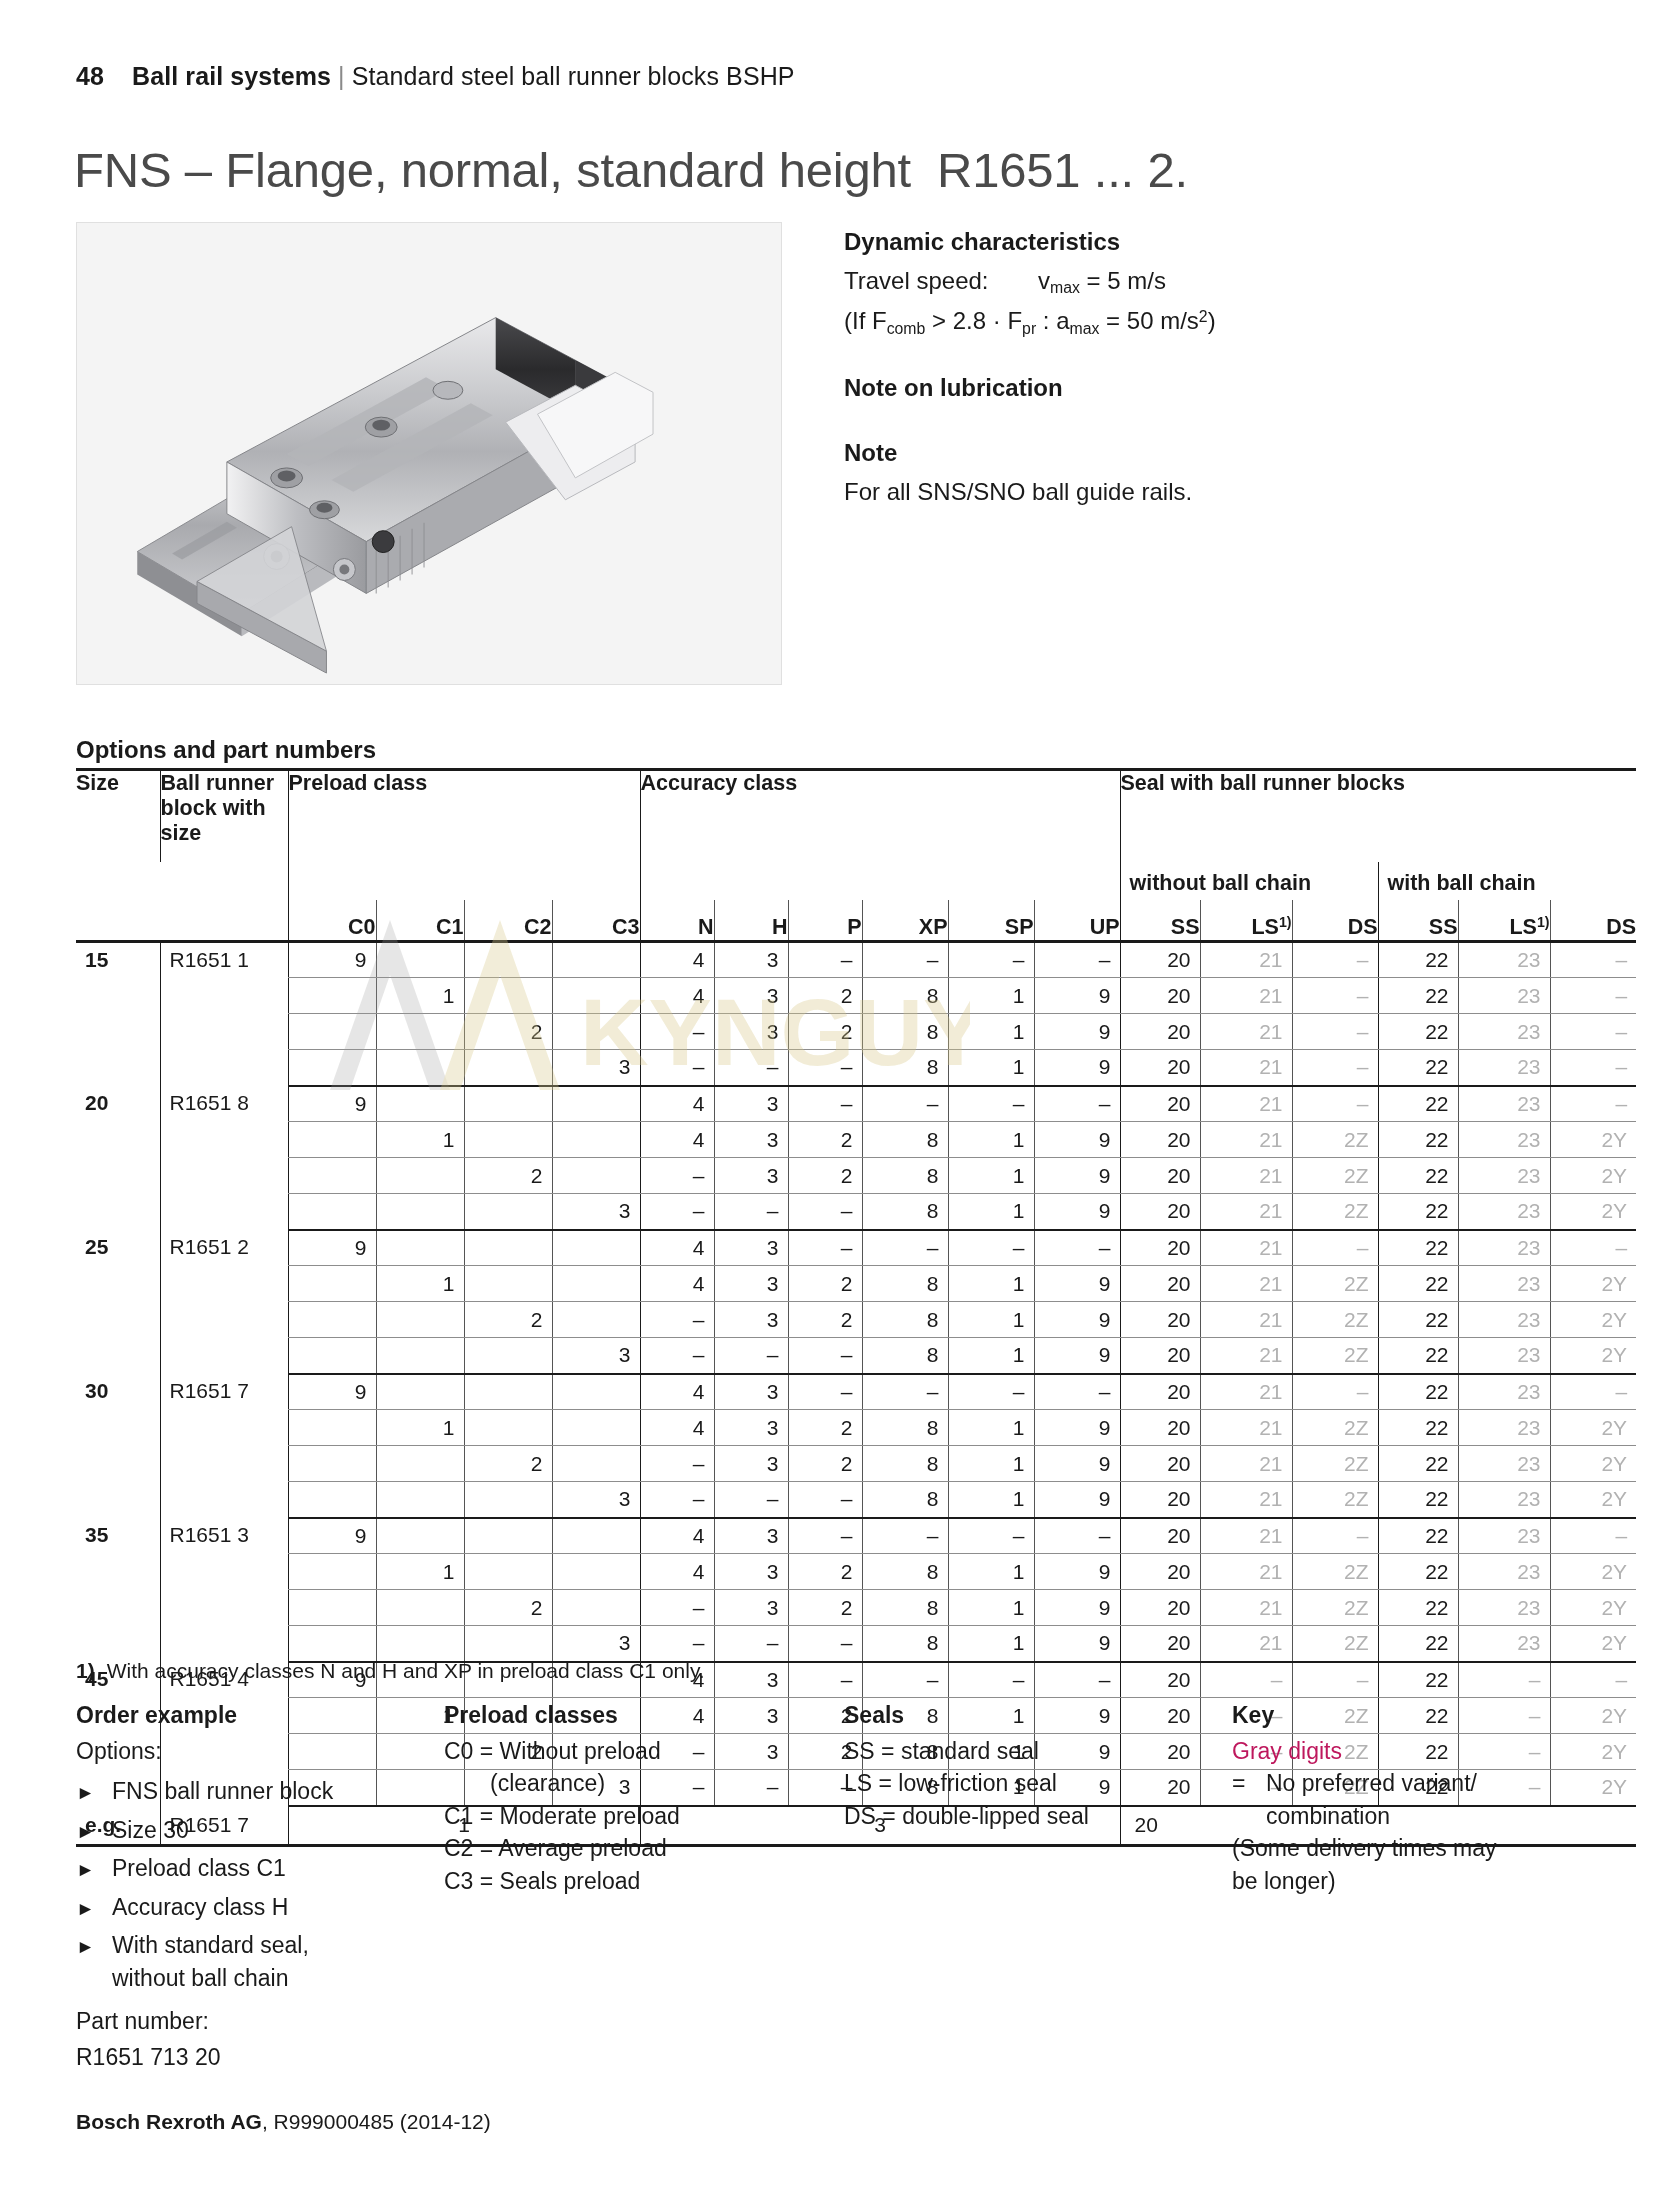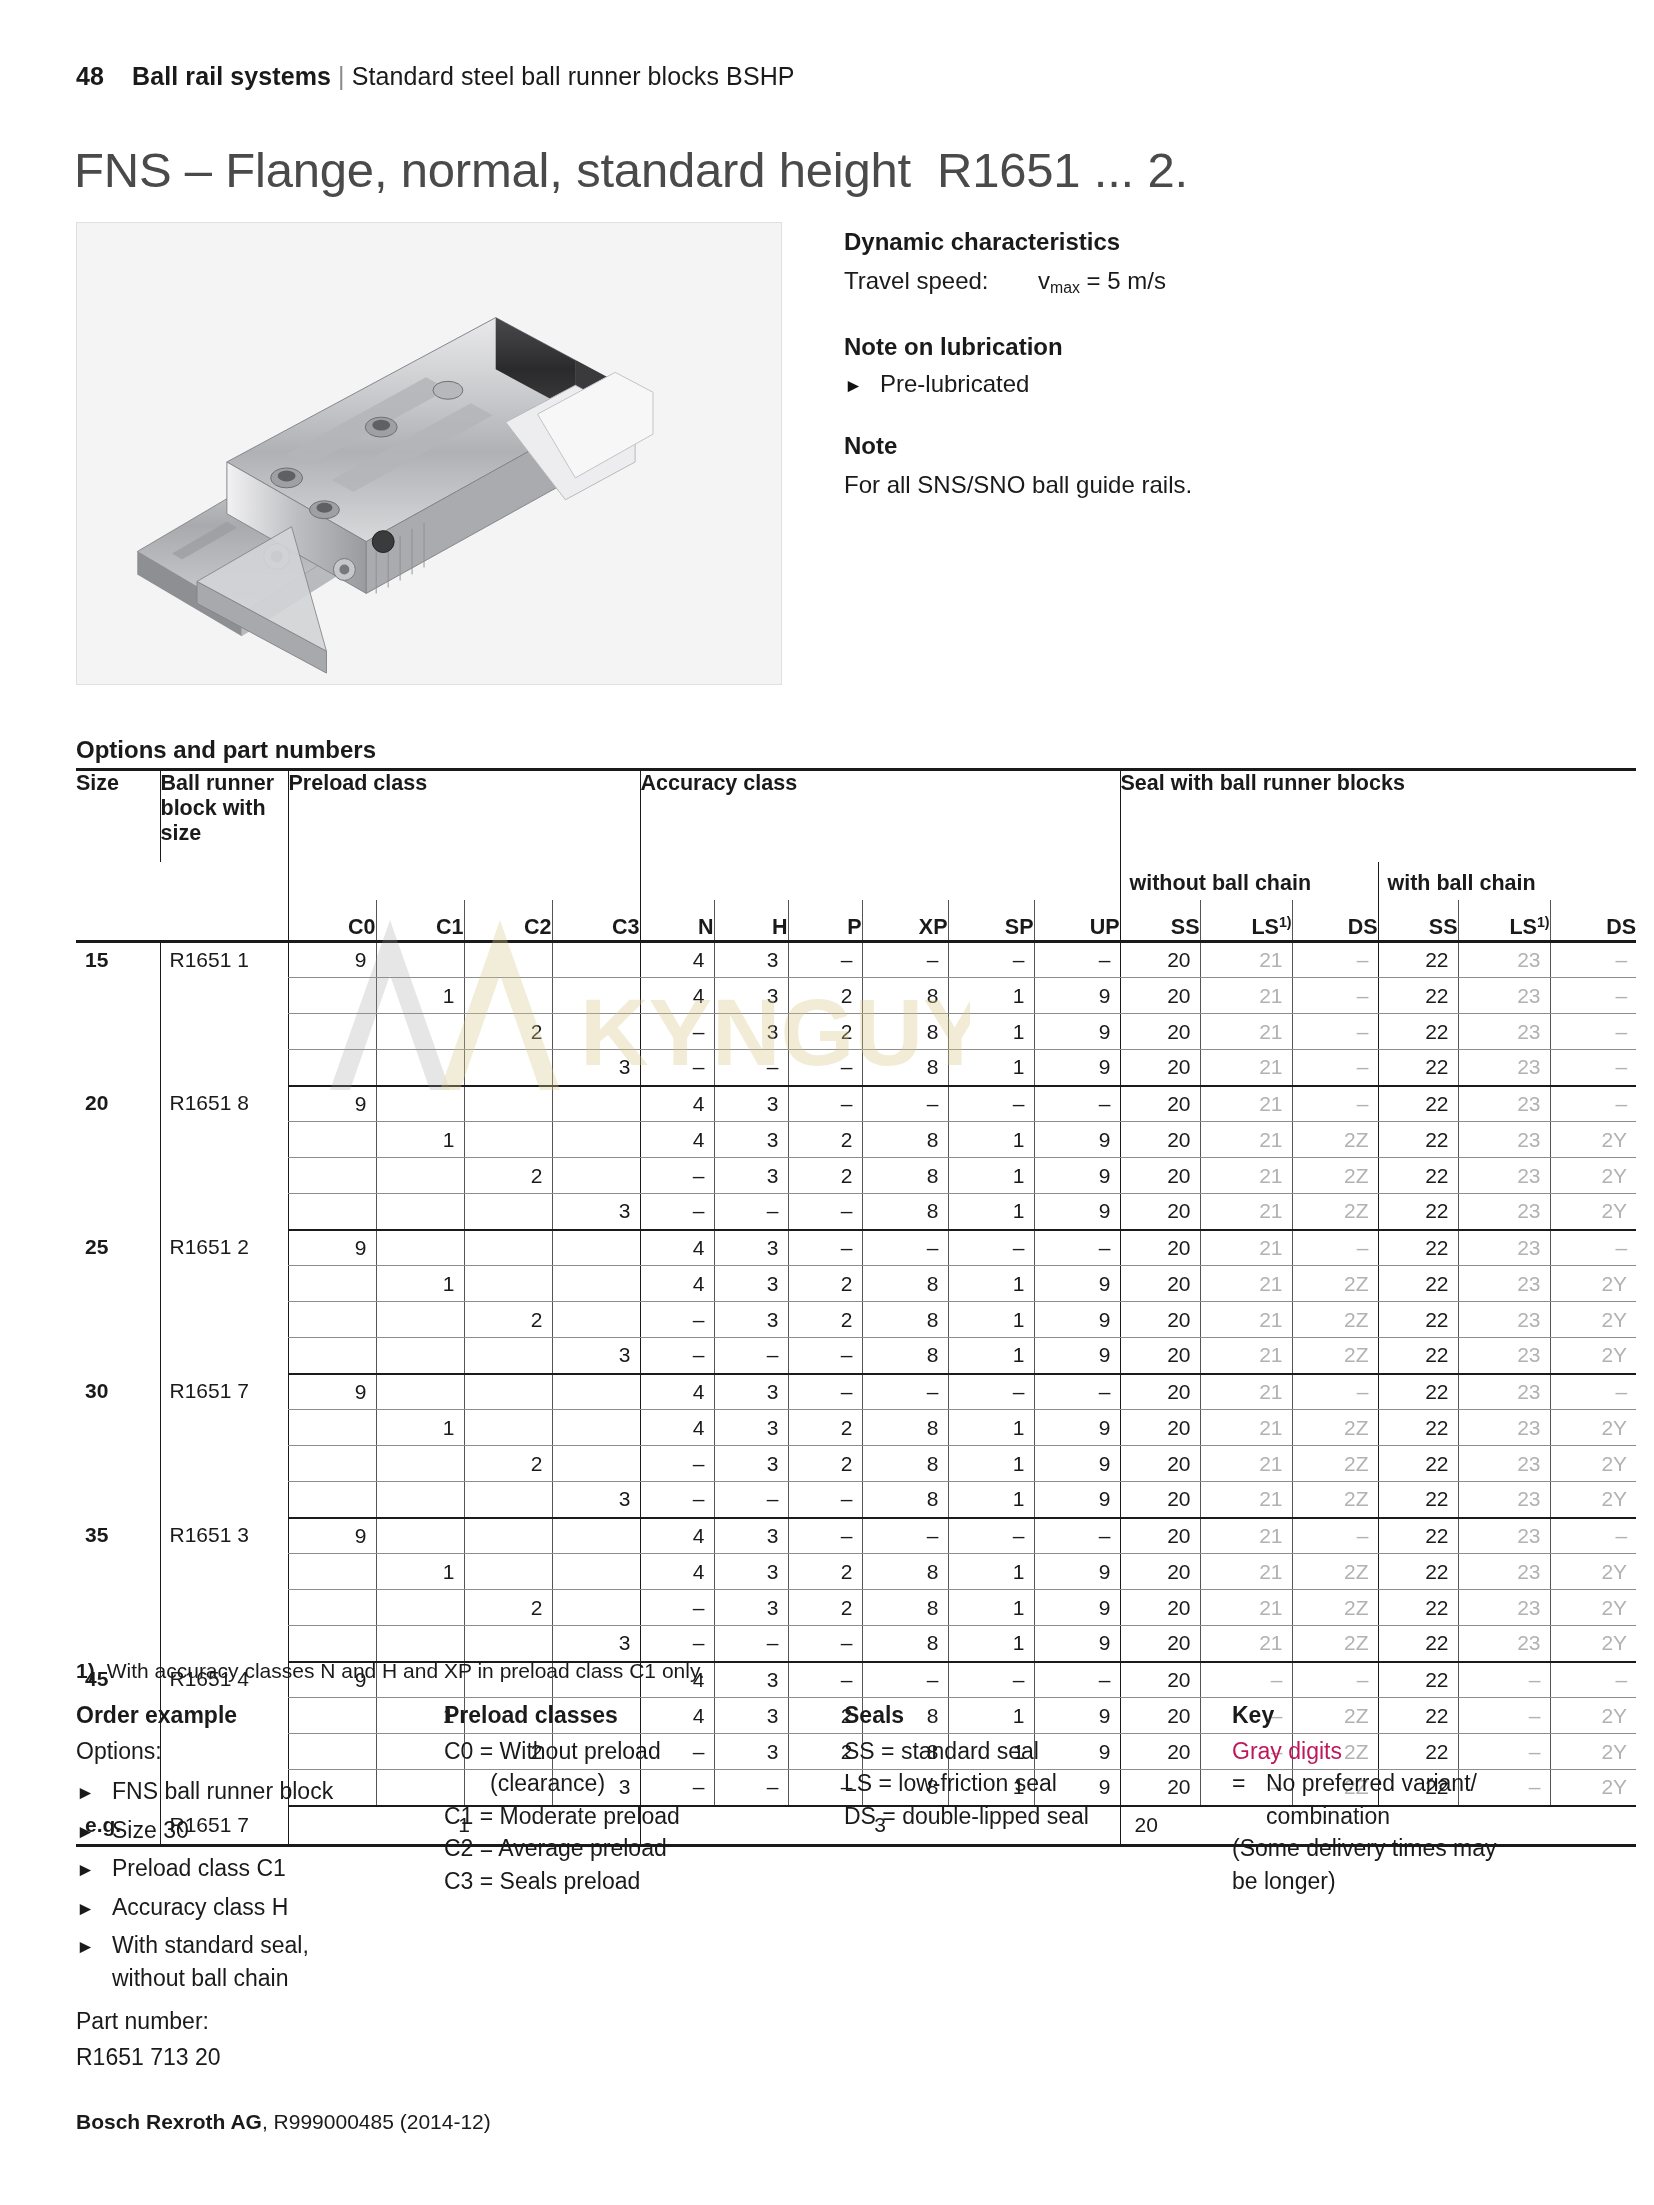--- a/index.html
+++ b/index.html
@@ -233,27 +233,27 @@
       <polygon points="120,360 250,430 250,452 120,382" fill="#a8a9ad" stroke="#85868a"></polygon>
       <polygon points="120,360 215,305 250,430" fill="#d3d4d7" stroke="#85868a" opacity=".9"></polygon>
     </svg>
   </div>
 
   <div class="rcol">
     <div class="h4">Dynamic characteristics</div>
     <div class="rline">
       <span class="lbl">Travel speed:</span><span>v</span><sub>max</sub>&nbsp;<span>= 5 m/s</span>
     </div>
+    <div class="rline">
+      <span>(If F</span><sub>comb</sub>&nbsp;<span>&gt; 2.8 · F</span><sub>pr</sub>&nbsp;<span>: a</span><sub>max</sub>&nbsp;<span>= 50 m/s</span><sup>2</sup><span>)</span>
+    </div>
 
     <div class="gap"></div>
 
     <div class="h4">Note on lubrication</div>
-    <div class="bullet">
-      <span class="tri">►</span><span>Pre-lubricated</span>
-    </div>
 
     <div class="gap"></div>
 
     <div class="h4">Note</div>
     <div class="rline">For all SNS/SNO ball guide rails.</div>
   </div>
 
   <div class="opt-title">Options and part numbers</div>
 
   <table class="opts">

